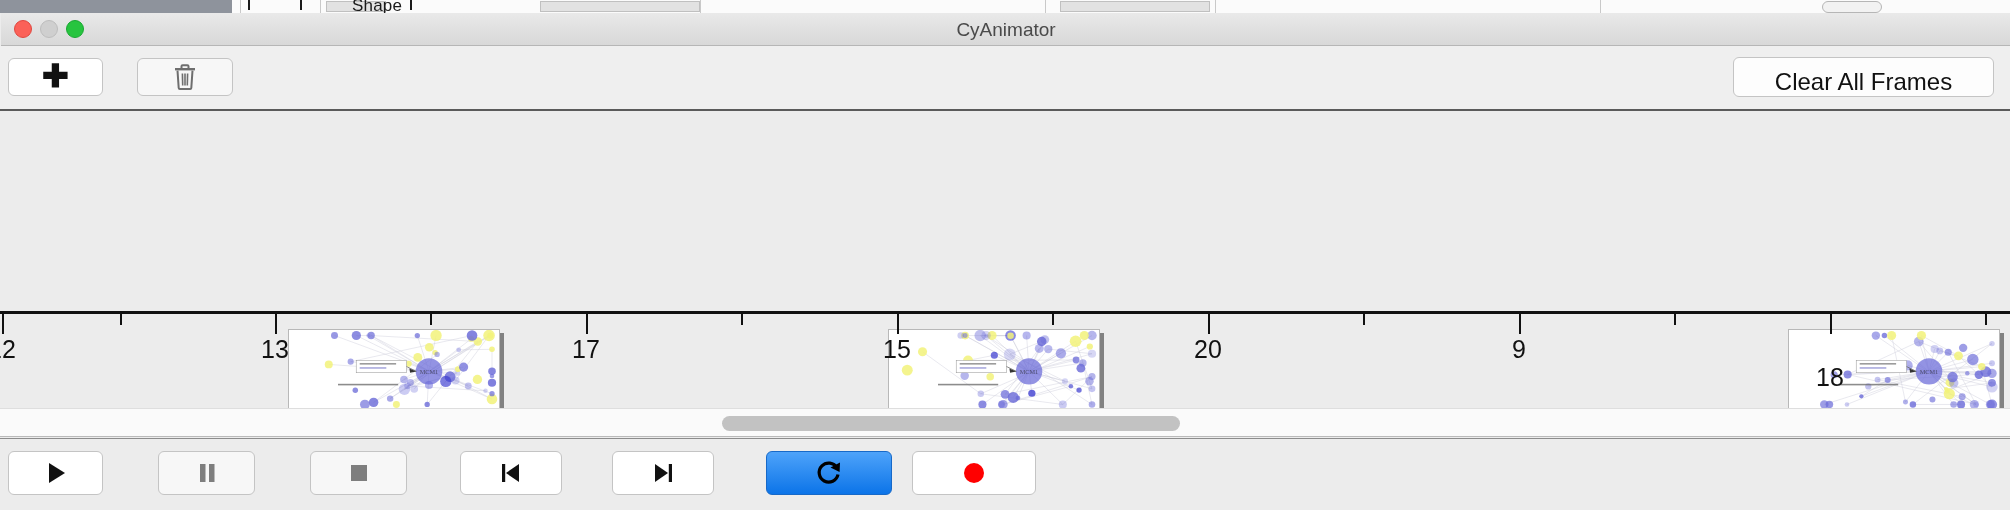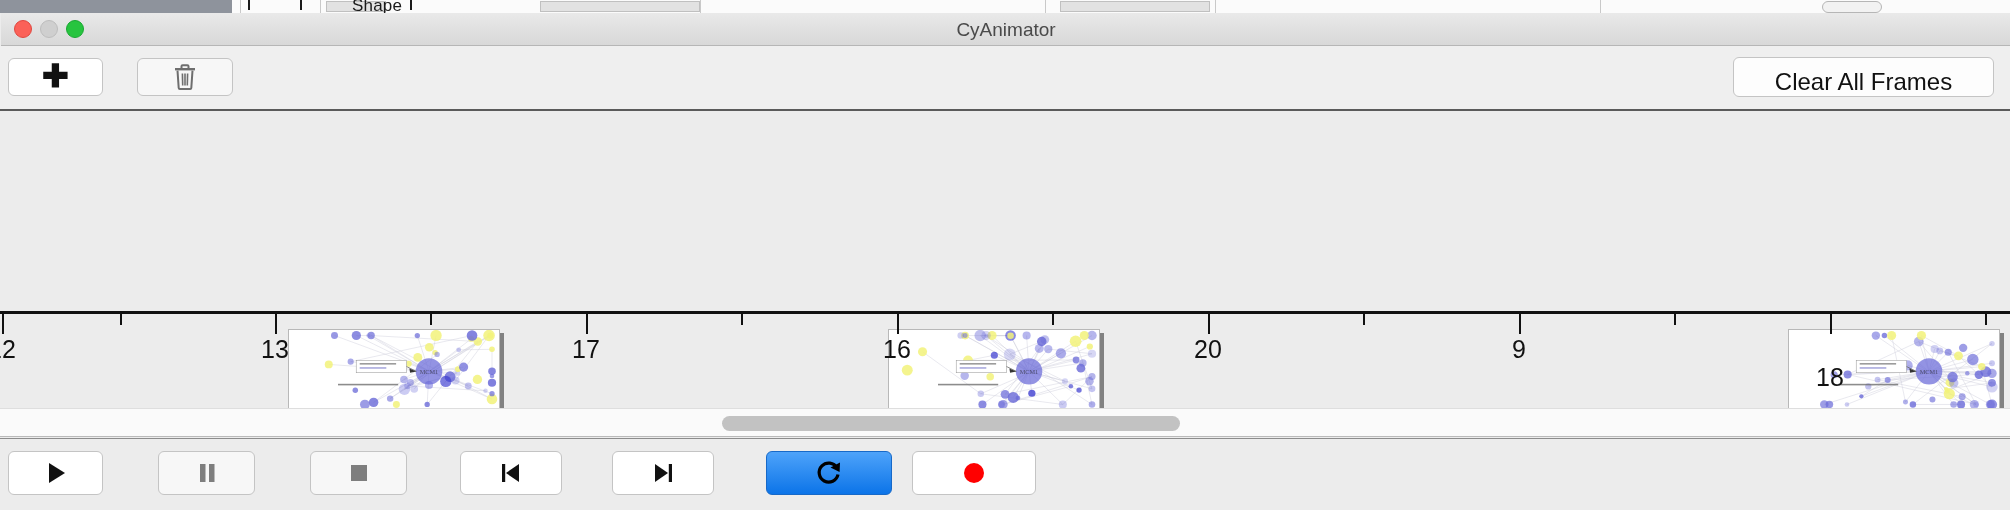--- a/index.html
+++ b/index.html
@@ -472,21 +472,21 @@
 
     <div class="axis-line"></div>
     <div id="ticks-layer">
         <div class="tick major" style="left: 2px;"></div>
         <div class="tlabel" style="left: 2px;">12</div>
         <div class="tick major" style="left: 275px;"></div>
         <div class="tlabel" style="left: 275px;">13</div>
         <div class="tick major" style="left: 586px;"></div>
         <div class="tlabel" style="left: 586px;">17</div>
         <div class="tick major" style="left: 897px;"></div>
-        <div class="tlabel" style="left: 897px;">16</div>
+        <div class="tlabel" style="left: 897px;">15</div>
         <div class="tick major" style="left: 1208px;"></div>
         <div class="tlabel" style="left: 1208px;">20</div>
         <div class="tick major" style="left: 1519px;"></div>
         <div class="tlabel" style="left: 1519px;">9</div>
         <div class="tick major" style="left: 1830px;"></div>
         <div class="tlabel" style="left: 1830px; margin-top: 28px;">18</div>
         <div class="tick minor" style="left: 120px;"></div>
         <div class="tick minor" style="left: 430px;"></div>
         <div class="tick minor" style="left: 741px;"></div>
         <div class="tick minor" style="left: 1052px;"></div>

